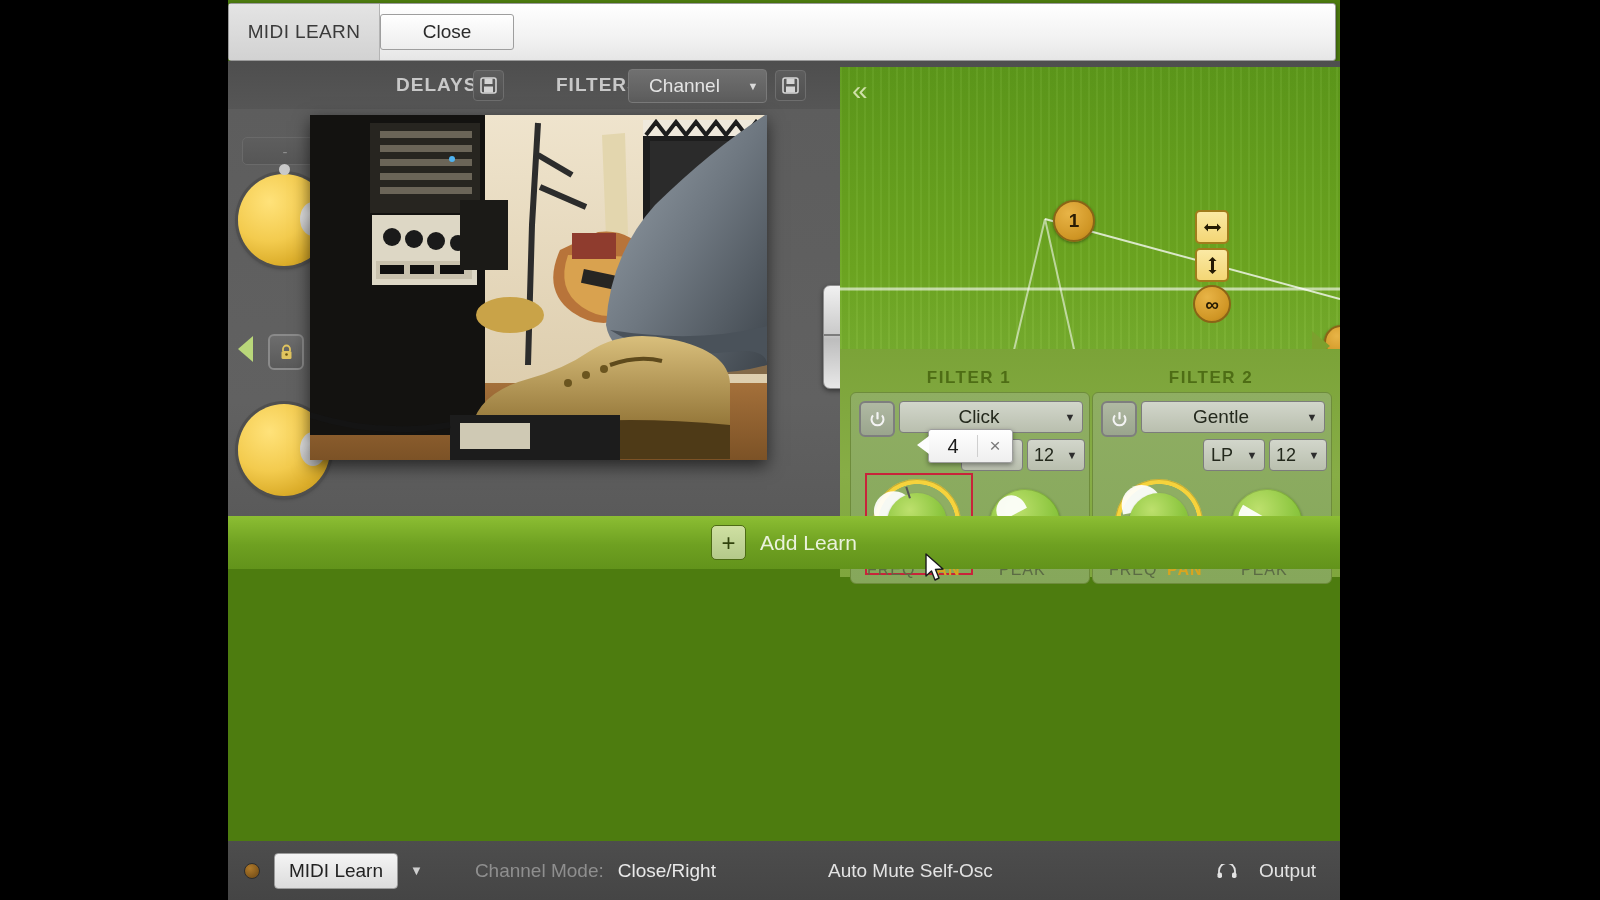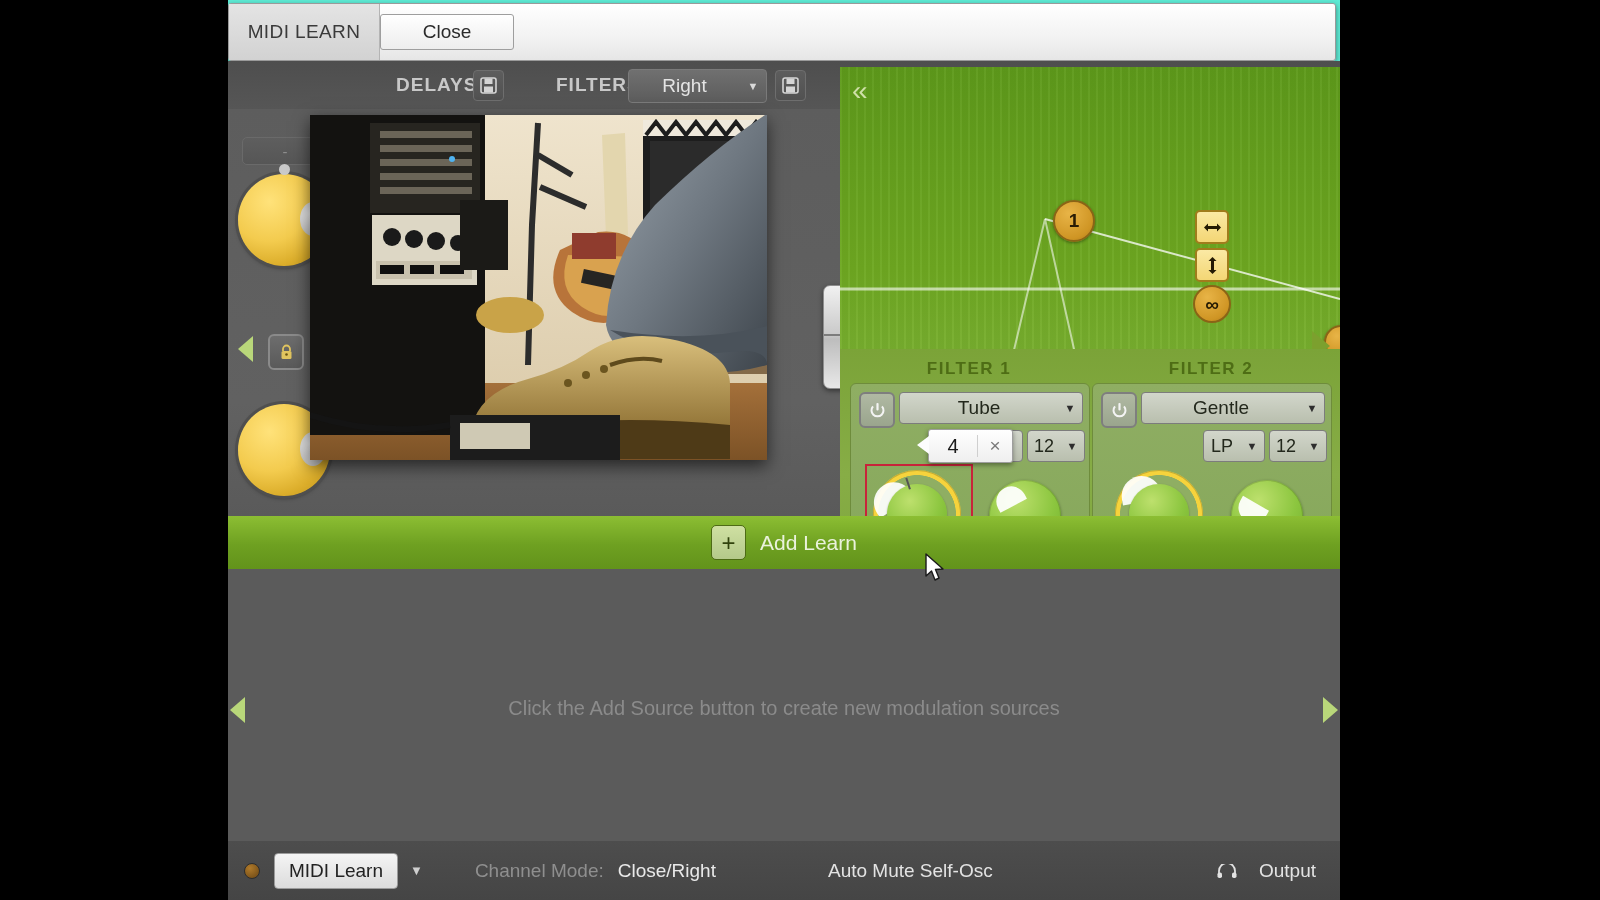--- a/index.html
+++ b/index.html
@@ -1,21 +1,21 @@
 <!DOCTYPE html>
 <html><head>
 <meta charset="utf-8">
 <style>
   html,body{margin:0;padding:0;background:#000;}
   body{width:1600px;height:900px;overflow:hidden;font-family:"Liberation Sans",sans-serif;}
 
   #stage{position:relative;width:1600px;height:900px;background:#000;}
 
   
-  .plugin{position:absolute;left:228px;top:0;width:1112px;height:900px;background:#5eead4;overflow:hidden;}
+  .plugin{position:absolute;left:228px;top:0;width:1112px;height:900px;background:#4d7c0f;overflow:hidden;}
 
   
   .midibar{position:absolute;left:0;top:3px;width:1108px;height:58px;
            background:linear-gradient(#ffffff,#f2f2f2 60%,#e6e6e6);
            border:1px solid #9a9a9a;border-radius:3px;box-sizing:border-box;
            display:flex;align-items:center;box-shadow:0 2px 5px rgba(0,0,0,.45);}
   .midibar .tag{width:150px;height:100%;display:flex;align-items:center;justify-content:center;
            background:linear-gradient(#e4e4e4,#d2d2d2);border-right:1px solid #b4b4b4;
            font-size:19px;color:#3a3a3a;letter-spacing:.4px;}
   .midibar .msg{flex:1;text-align:center;font-size:21px;font-weight:bold;color:#1d1d1d;}
@@ -85,21 +85,21 @@
      display:flex;align-items:center;justify-content:center;cursor:pointer;}
   .rndbtn{position:absolute;width:34px;height:34px;border-radius:50%;
      background:radial-gradient(circle at 36% 30%,#e8b447,#cf9524 70%,#a8761b);border:2px solid #8a6416;
      display:flex;align-items:center;justify-content:center;cursor:pointer;}
   .edgearrow{position:absolute;width:0;height:0;cursor:pointer;
      border-top:15px solid transparent;border-bottom:15px solid transparent;border-left:18px solid #7ca02e;}
 
   
   .rack{position:absolute;left:612px;top:288px;width:500px;height:228px;
         background:linear-gradient(#7ba338,#87ad46 55%,#7fa63d);}
-  .filtcol{position:absolute;top:10px;width:238px;height:215px;}
+  .filtcol{position:absolute;top:19px;width:238px;height:215px;}
   .filttitle{text-align:center;font-size:17px;font-weight:bold;color:#4e6d15;letter-spacing:1.5px;}
   .filtbox{position:absolute;left:0;top:24px;width:238px;height:190px;border-radius:6px;
         border:1px solid #6e8c3c;background:linear-gradient(#8fae63,#86a75b);}
   .pwr{position:absolute;left:8px;top:8px;width:32px;height:32px;border-radius:6px;border:2px solid #7e7e7e;
         background:linear-gradient(#b0b9a3,#9aa58d);display:flex;align-items:center;justify-content:center;cursor:pointer;}
   .selbox{position:absolute;height:30px;border:1px solid #7c7c7c;border-radius:4px;
         background:linear-gradient(#d2d6cb,#b9bfae);display:flex;align-items:center;cursor:pointer;}
   .selbox .txt{flex:1;text-align:center;font-size:19px;color:#23281c;}
   .selbox .arw{width:24px;text-align:center;font-size:11px;color:#2d2d2d;}
   .selbox.small .txt{font-size:18px;}
@@ -183,21 +183,21 @@
         <div class="lbl" style="left:168px;top:13px;">DELAYS</div>
         <div class="savebtn" style="left:245px;top:9px;">
           <svg width="17" height="17" viewBox="0 0 17 17">
               <rect x="1" y="1" width="15" height="15" rx="2" fill="none" stroke="#d5d5d5" stroke-width="1.6"></rect>
               <rect x="4.5" y="1.5" width="8" height="5.5" fill="#d5d5d5"></rect>
               <rect x="4" y="9.5" width="9" height="6" fill="#d5d5d5"></rect>
             </svg>
         </div>
         <div class="lbl" style="left:328px;top:13px;">FILTERS</div>
         <div class="serialsel">
-          <div class="txt">Right</div>
+          <div class="txt">Channel</div>
           <div class="arw">▼</div>
         </div>
         <div class="savebtn" style="left:547px;top:9px;">
           <svg width="17" height="17" viewBox="0 0 17 17">
               <rect x="1" y="1" width="15" height="15" rx="2" fill="none" stroke="#d5d5d5" stroke-width="1.6"></rect>
               <rect x="4.5" y="1.5" width="8" height="5.5" fill="#d5d5d5"></rect>
               <rect x="4" y="9.5" width="9" height="6" fill="#d5d5d5"></rect>
             </svg>
         </div>
       </div>
@@ -349,21 +349,21 @@
         <div class="filtcol" style="left:10px;">
           <div class="filttitle">FILTER 1</div>
           <div class="filtbox">
             <div class="pwr">
               <svg width="17" height="17" viewBox="0 0 17 17">
                   <path d="M4 4.4 A6 6 0 1 0 13 4.4" fill="none" stroke="#f4f4f4" stroke-width="2"></path>
                   <rect x="7.4" y="1" width="2.2" height="7.5" rx="1" fill="#f4f4f4"></rect>
                 </svg>
             </div>
             <div class="selbox" style="left:48px;top:8px;width:182px;">
-              <div class="txt">Tube</div>
+              <div class="txt">Click</div>
               <div class="arw">▼</div>
             </div>
             <div class="selbox small" style="left:110px;top:46px;width:60px;">
               <div class="txt">BP</div>
               <div class="arw">▼</div>
             </div>
             <div class="selbox small" style="left:176px;top:46px;width:56px;">
               <div class="txt">12</div>
               <div class="arw">▼</div>
             </div>
@@ -432,25 +432,20 @@
         <div class="sep"></div>
         <div class="xb">×</div>
       </div>
     </div>
 
     <div class="addbar">
       <div class="plus">+</div>
       <div class="txt">Add Learn</div>
     </div>
 
-    <div class="modarea">
-      <div class="navarrow navleft" style="left:2px;top:128px;"></div>
-      <div class="navarrow navright" style="right:2px;top:128px;"></div>
-      <div class="modhint">Click the Add Source button to create new modulation sources</div>
-    </div>
 
     <div class="statusbar">
       <div class="led"></div>
       <div class="mlbtn">MIDI Learn</div>
       <div class="mlarrow">▼</div>
       <div class="st-lbl">Channel Mode:</div>
       <div class="st-val">Close/Right</div>
       <div class="st-item">Auto Mute Self-Osc</div>
       <div class="st-out">
         <svg width="20" height="14" viewBox="0 0 20 14">

